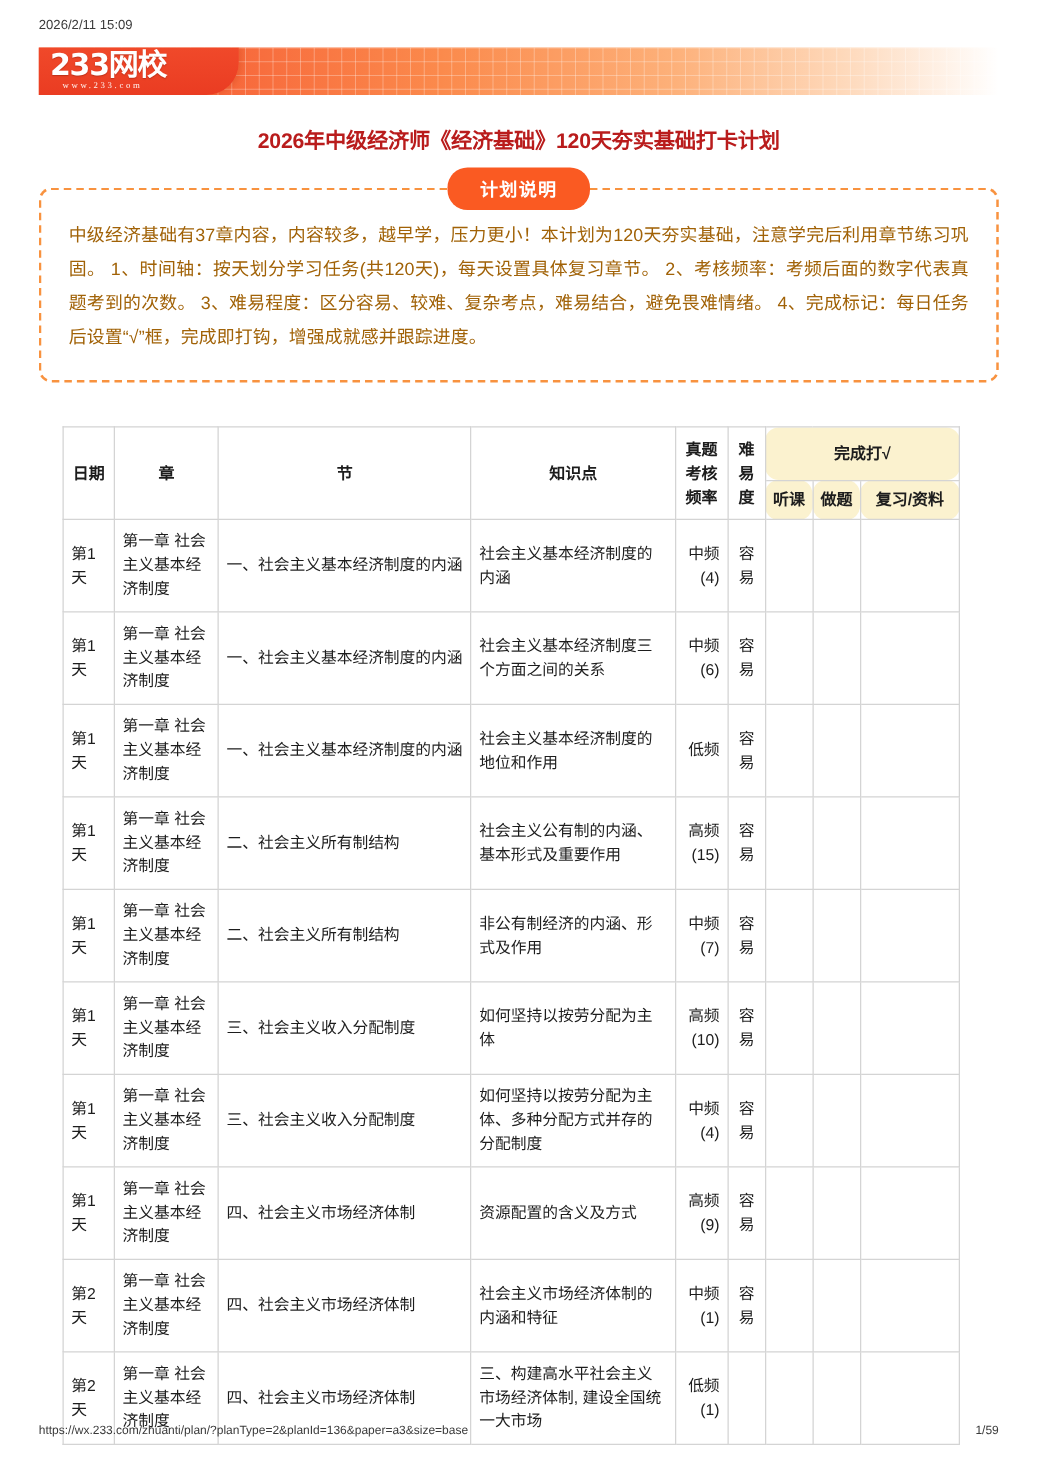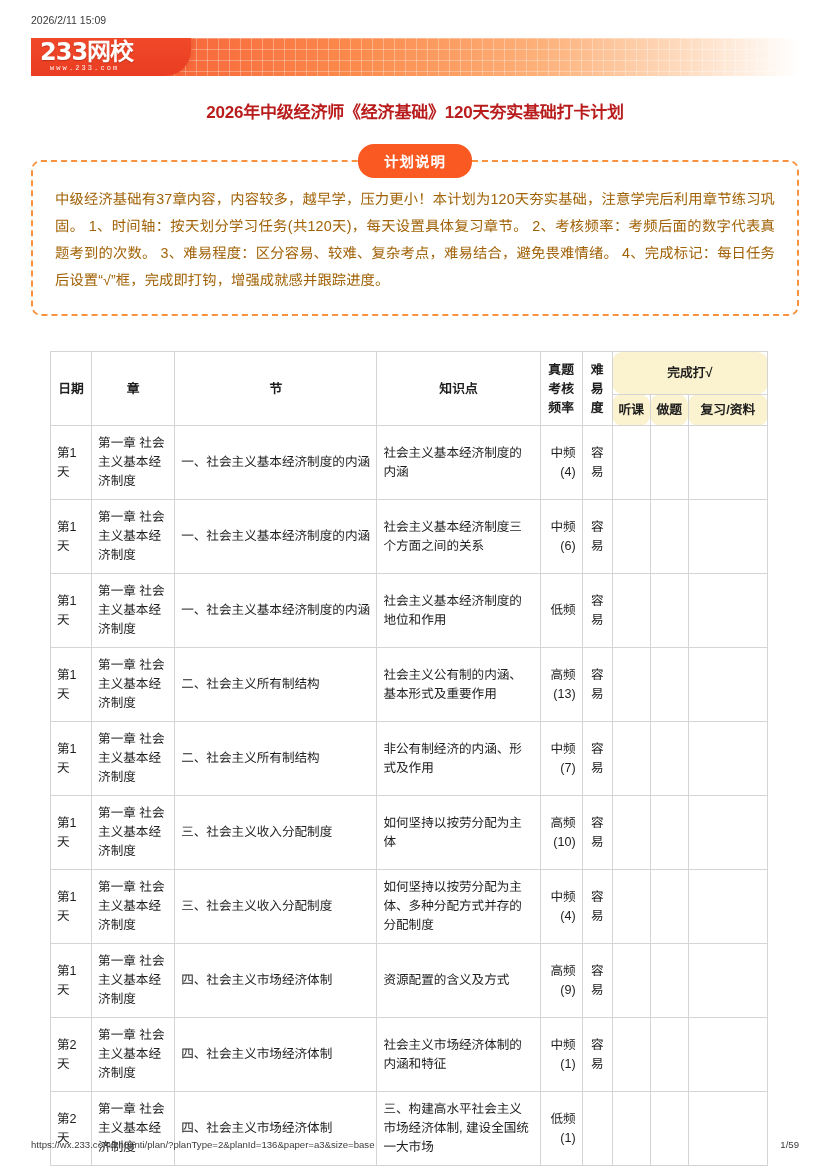--- a/index.html
+++ b/index.html
@@ -98,21 +98,21 @@
   .logo-main {
     font-family: "DejaVu Sans", sans-serif;
     font-size: 24px;
     font-weight: 700;
     letter-spacing: -1px;
     line-height: 26px;
     text-shadow: 0 1px 1px rgba(140,30,10,0.5);
     white-space: nowrap;
   }
   .logo-sub {
-    font-family: Liberation Mono, monospace;
+    font-family: Liberation Serif, serif;
     font-size: 7px;
     letter-spacing: 2.1px;
     line-height: 8px;
     margin-top: -1px;
     padding-left: 10px;
     white-space: nowrap;
     opacity: .95;
   }
 
   
@@ -122,21 +122,21 @@
     font-size: 17px;
     font-weight: 700;
     letter-spacing: -0.2px;
     color: #b91c1c;
     white-space: nowrap;
   }
 
   
   .desc-zone {
     position: relative;
-    margin-top: 37px;
+    margin-top: 27px;
   }
   .desc-badge {
     position: absolute;
     left: 50%;
     top: -16px;
     transform: translateX(-50%);
     background: #fa5a22;
     color: #fff;
     font-size: 14.5px;
     font-weight: 700;
@@ -323,21 +323,21 @@
           <td class="c-diff">容易</td>
           <td class="c-check"></td>
           <td class="c-check"></td>
           <td class="c-check3"></td>
         </tr>
         <tr>
           <td class="c-date">第1天</td>
           <td class="c-chap">第一章 社会主义基本经济制度</td>
           <td class="c-sec">二、社会主义所有制结构</td>
           <td class="c-point">社会主义公有制的内涵、基本形式及重要作用</td>
-          <td class="c-freq">高频(13)</td>
+          <td class="c-freq">高频(15)</td>
           <td class="c-diff">容易</td>
           <td class="c-check"></td>
           <td class="c-check"></td>
           <td class="c-check3"></td>
         </tr>
         <tr>
           <td class="c-date">第1天</td>
           <td class="c-chap">第一章 社会主义基本经济制度</td>
           <td class="c-sec">二、社会主义所有制结构</td>
           <td class="c-point">非公有制经济的内涵、形式及作用</td>

